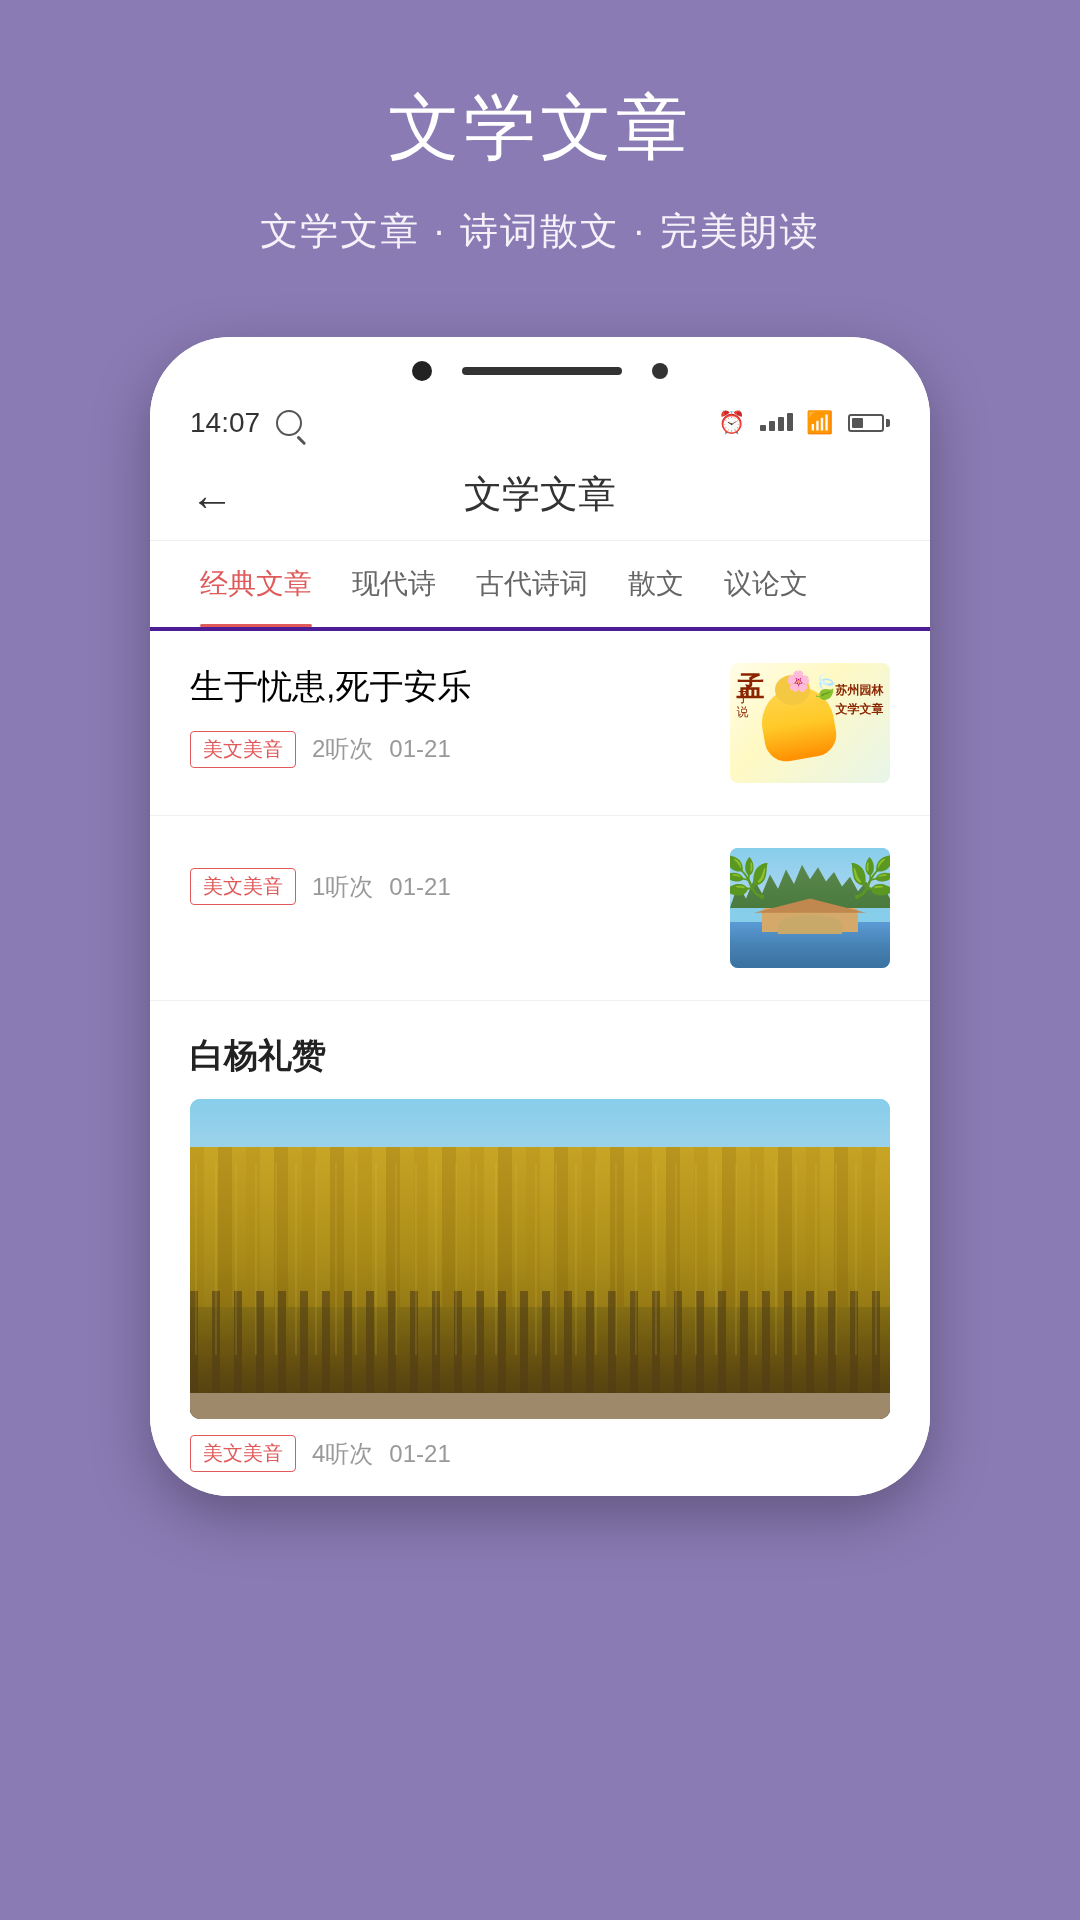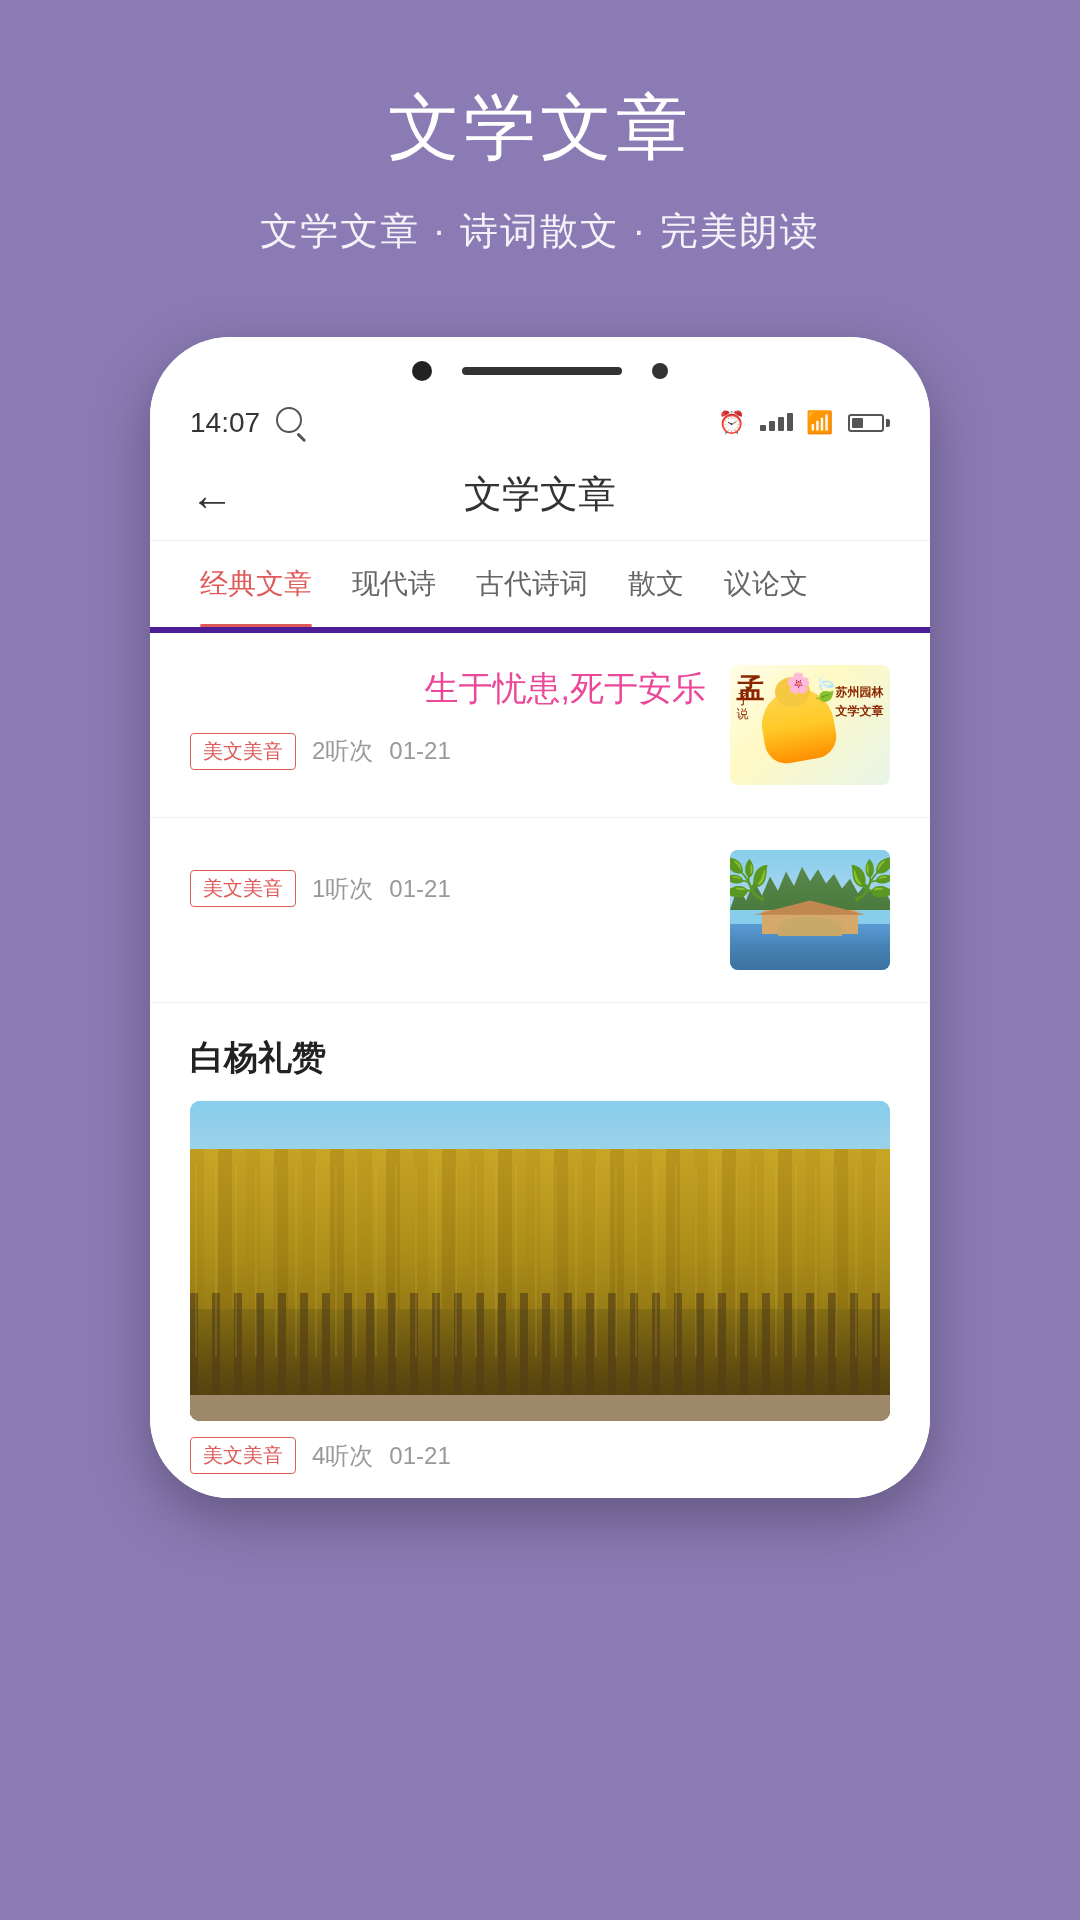--- a/index.html
+++ b/index.html
@@ -91,21 +91,21 @@
     .status-bar {
       display: flex;
       justify-content: space-between;
       align-items: center;
       padding: 16px 40px 10px;
       background: white;
     }
 
     .status-left {
       display: flex;
-      align-items: flex-start;
+      align-items: center;
       gap: 16px;
       font-size: 28px;
       color: #333;
       font-weight: 500;
     }
 
     .status-right {
       display: flex;
       align-items: center;
       gap: 14px;
@@ -131,21 +131,21 @@
       text-align: center;
       font-size: 38px;
       font-weight: 500;
       color: #333;
     }
 
     
     .tab-bar {
       display: flex;
       padding: 0 30px;
-      border-bottom: 6px solid #4c1d95;
+      border-bottom: 4px solid #4c1d95;
       background: white;
     }
 
     .tab-item {
       padding: 24px 20px;
       font-size: 28px;
       color: #666;
       cursor: pointer;
       position: relative;
     }
@@ -179,25 +179,24 @@
       align-items: flex-start;
       gap: 24px;
     }
 
     .article-info {
       flex: 1;
     }
 
     .article-title {
       font-size: 34px;
-      color: #ec4899;
+      color: #000000;
       font-weight: 500;
       margin-bottom: 20px;
       line-height: 1.4;
-      text-align: right;
     }
 
     .article-meta {
       display: flex;
       align-items: center;
       gap: 16px;
     }
 
     .tag-badge {
       border: 1px solid #e05a5a;

